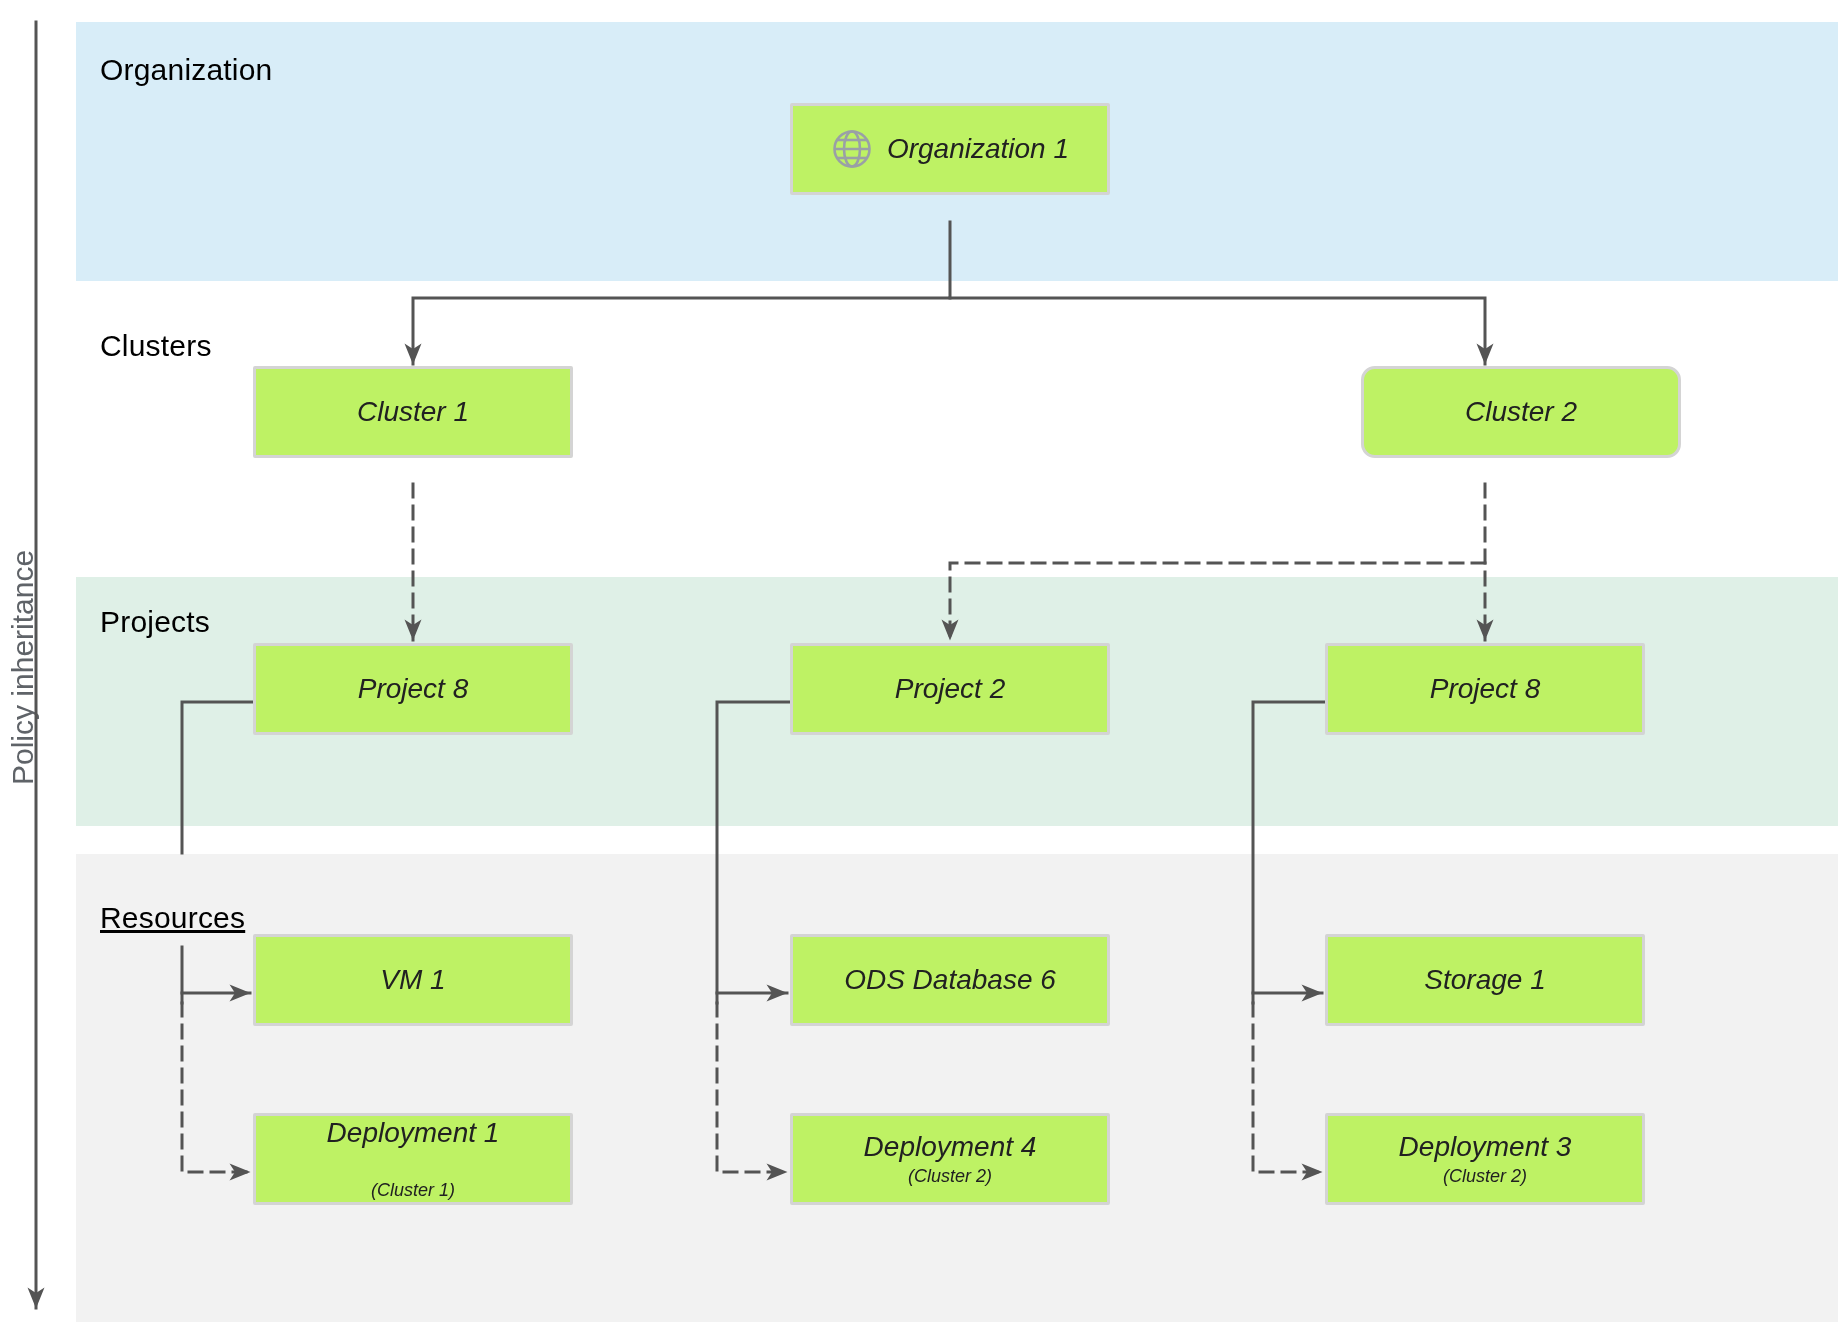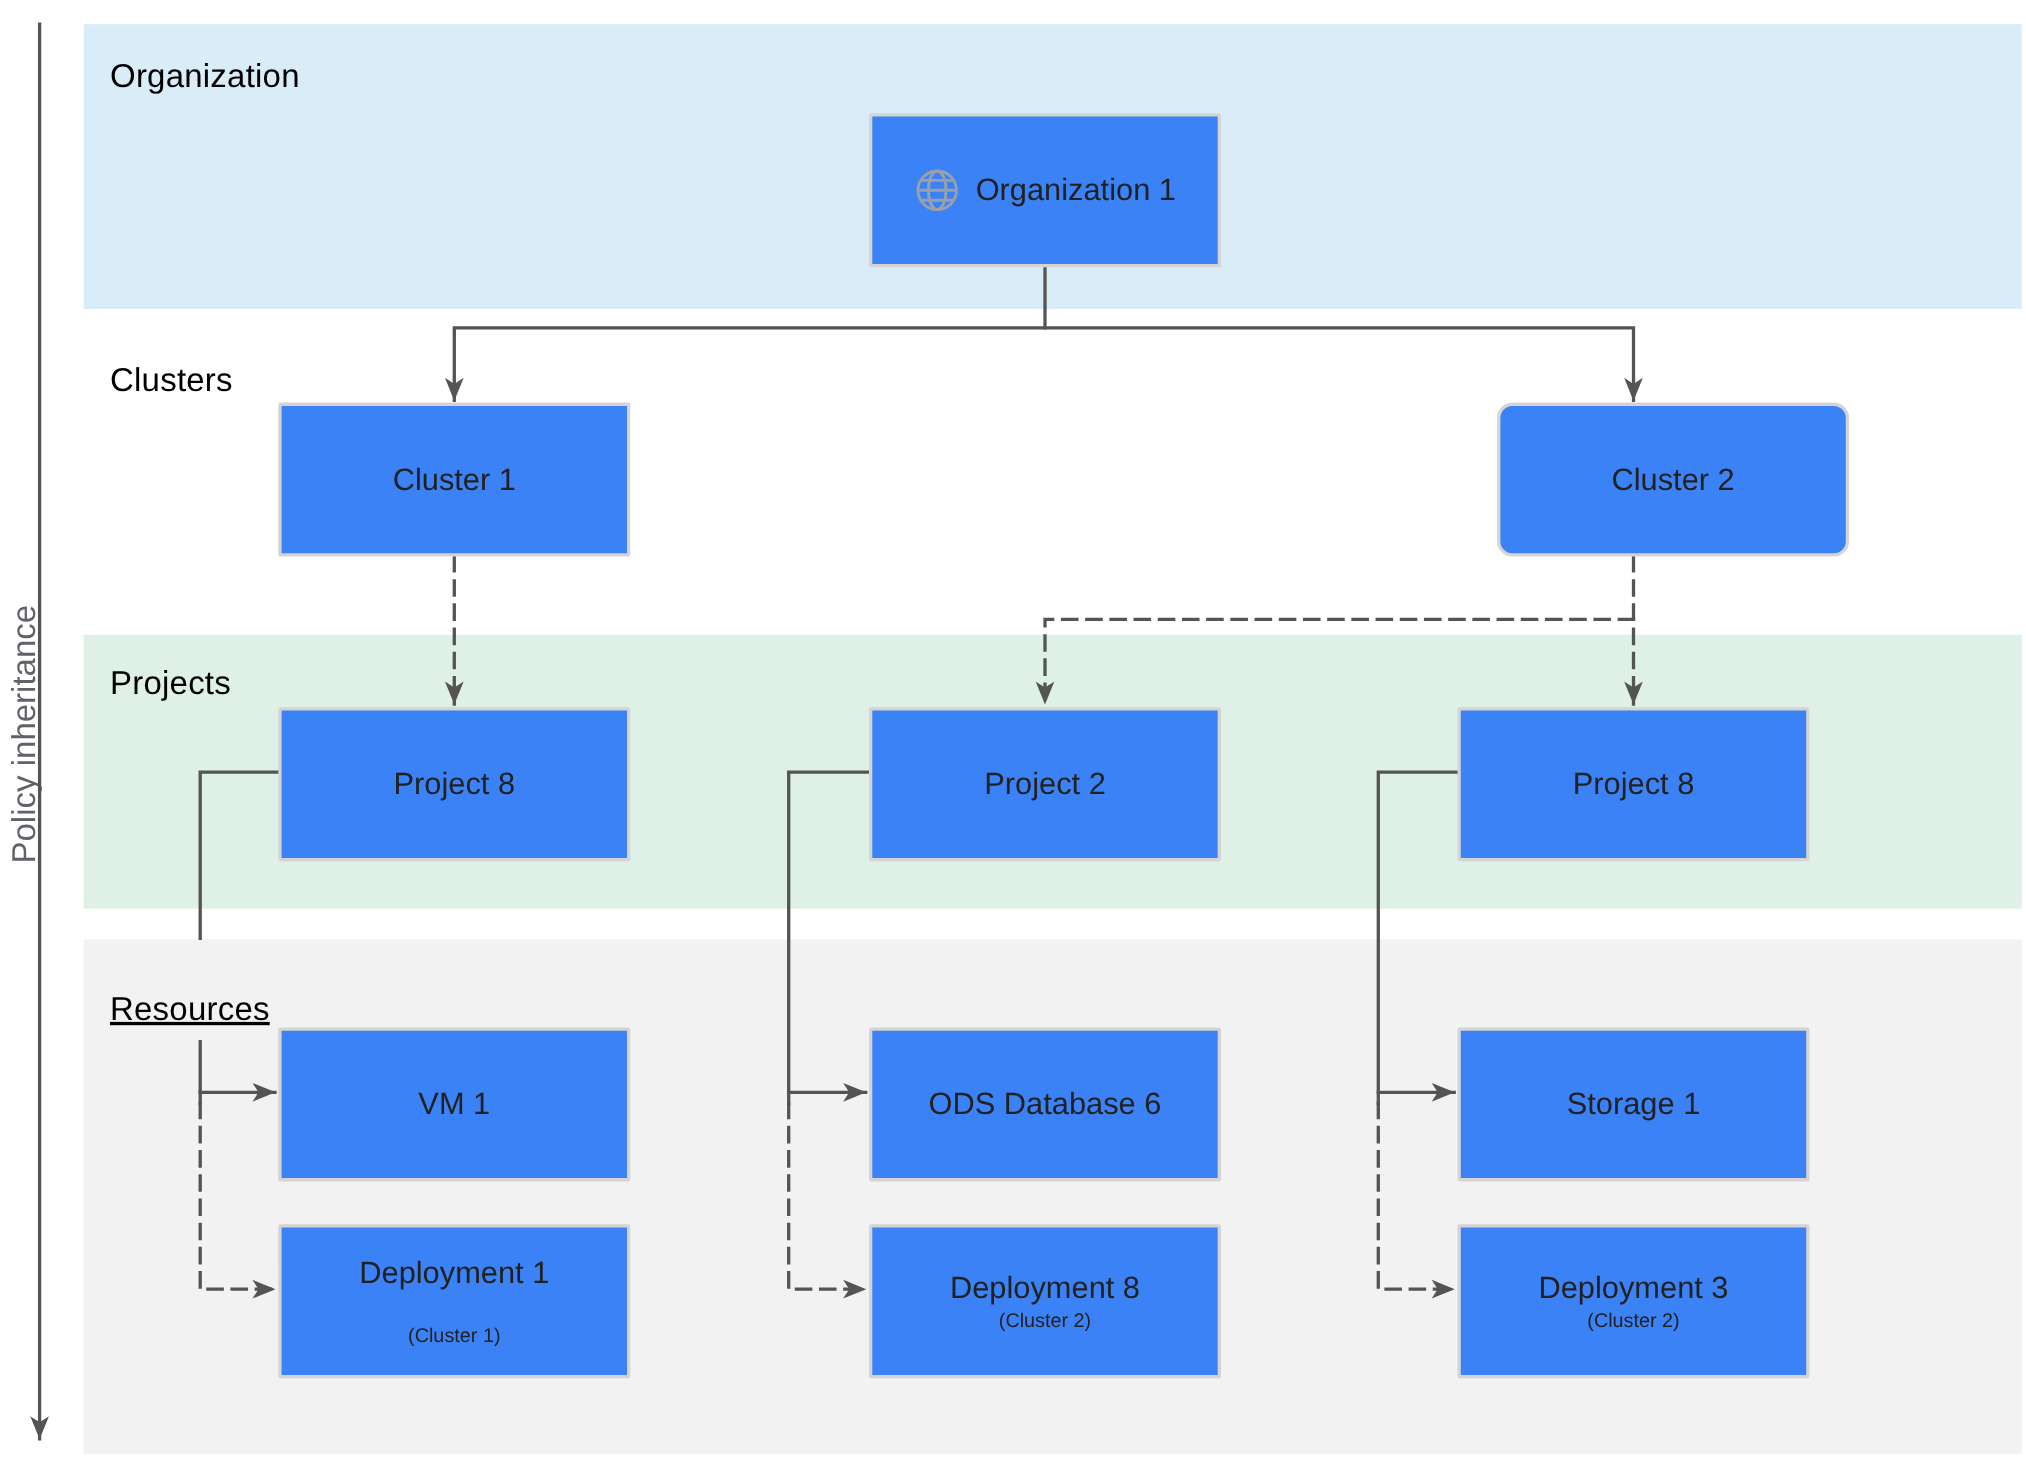--- a/index.html
+++ b/index.html
@@ -23,33 +23,34 @@
     color:#000000;
     letter-spacing:0.2px;
   }
   .lbl-organization{top:53px;}
   .lbl-clusters{top:329px;}
   .lbl-projects{top:605px;}
   .lbl-resources{top:901px;text-decoration:underline;}
   .node{
     position:absolute;
     width:320px;
-    height:140px;
-    background:#3b82f6;
+    height:92px;
+    background:#bef264;
     border:3px solid #d4d4d4;
     border-radius:2px;
     box-sizing:border-box;
     display:flex;
     flex-direction:column;
     align-items:center;
     justify-content:center;
     color:#212121;
     font-size:28px;
     text-align:center;
     line-height:1.2;
+    font-style:italic;
   }
   .node .icon-row{display:flex;align-items:center;gap:14px;}
   .node .sublabel{font-size:18px;margin-top:2px;}
   
   .n-org{left:790px;top:103px;}
   .n-cluster1{left:253px;top:366px;}
   .n-cluster2{left:1361px;top:366px;border-radius:14px;}
   .n-project1{left:253px;top:643px;}
   .n-project2{left:790px;top:643px;}
   .n-project3{left:1325px;top:643px;}
@@ -164,21 +165,21 @@
   </div>
   <div class="node n-storage1">
     <span>Storage 1</span>
   </div>
 
   <div class="node n-dep1">
     <span>Deployment 1</span>
     <span class="sublabel">(Cluster 1)</span>
   </div>
   <div class="node n-dep2">
-    <span>Deployment 8</span>
+    <span>Deployment 4</span>
     <span class="sublabel">(Cluster 2)</span>
   </div>
   <div class="node n-dep3">
     <span>Deployment 3</span>
     <span class="sublabel">(Cluster 2)</span>
   </div>
 
 </div>
 
 </body></html>

